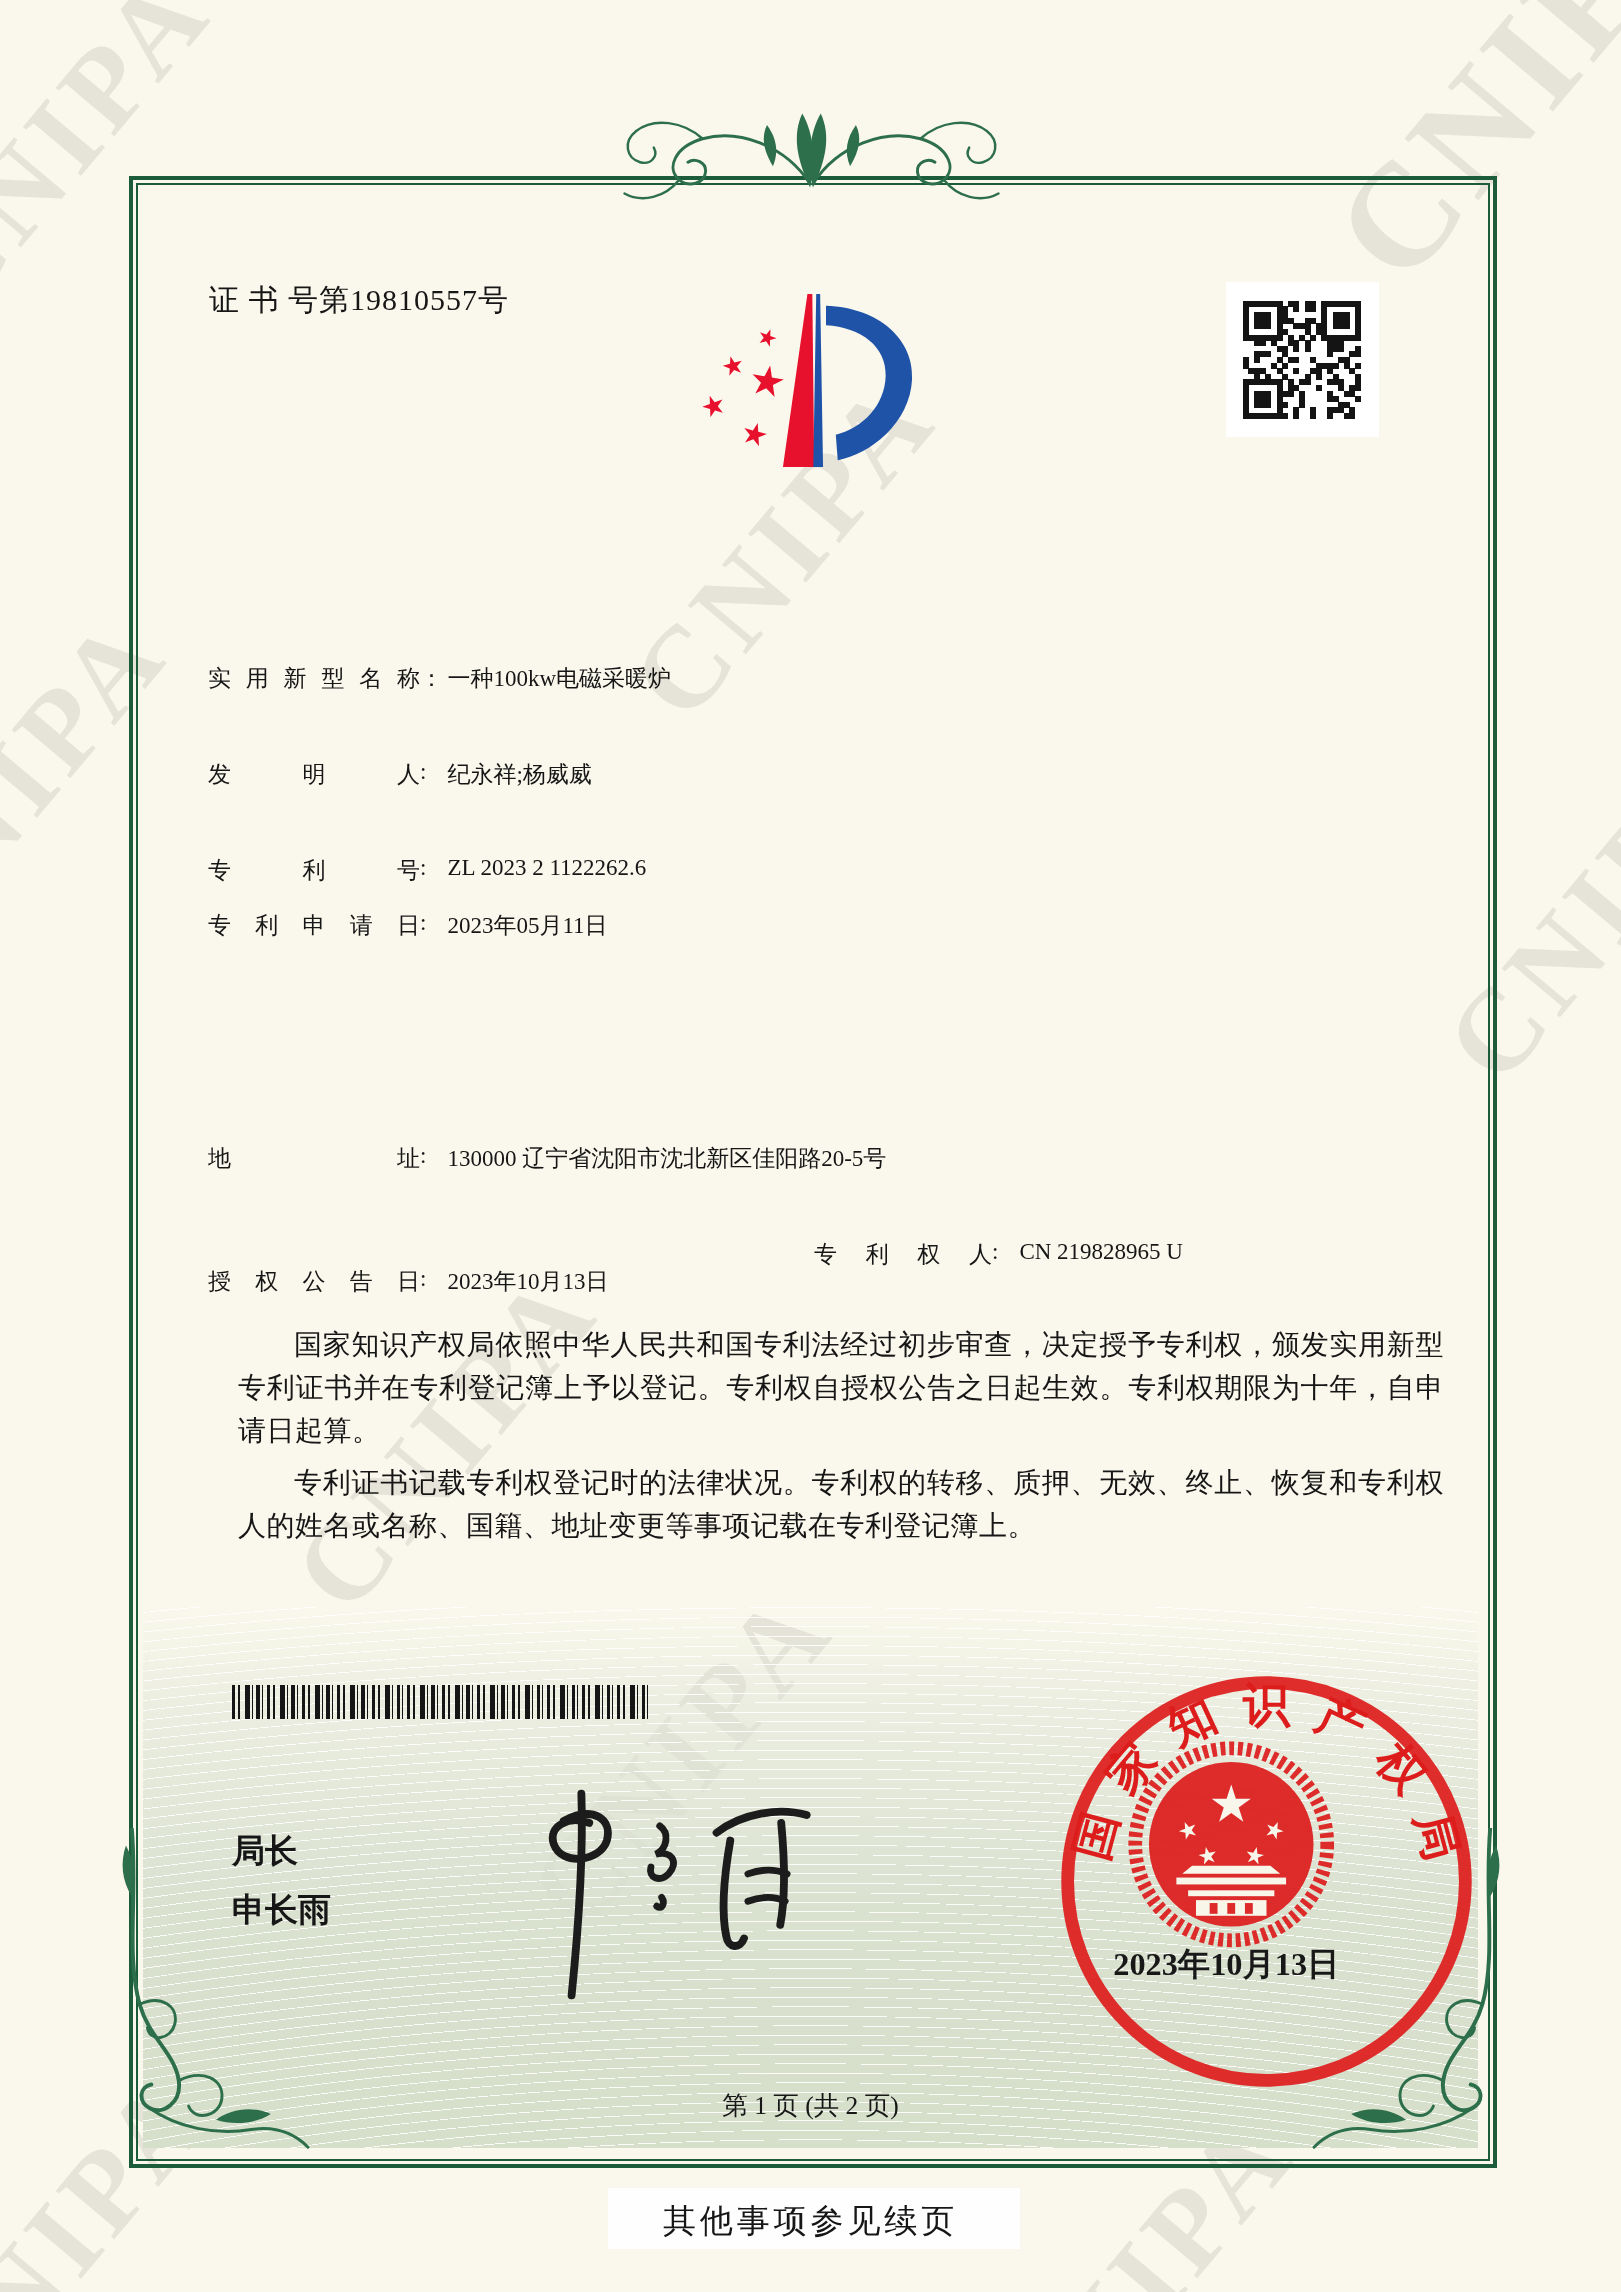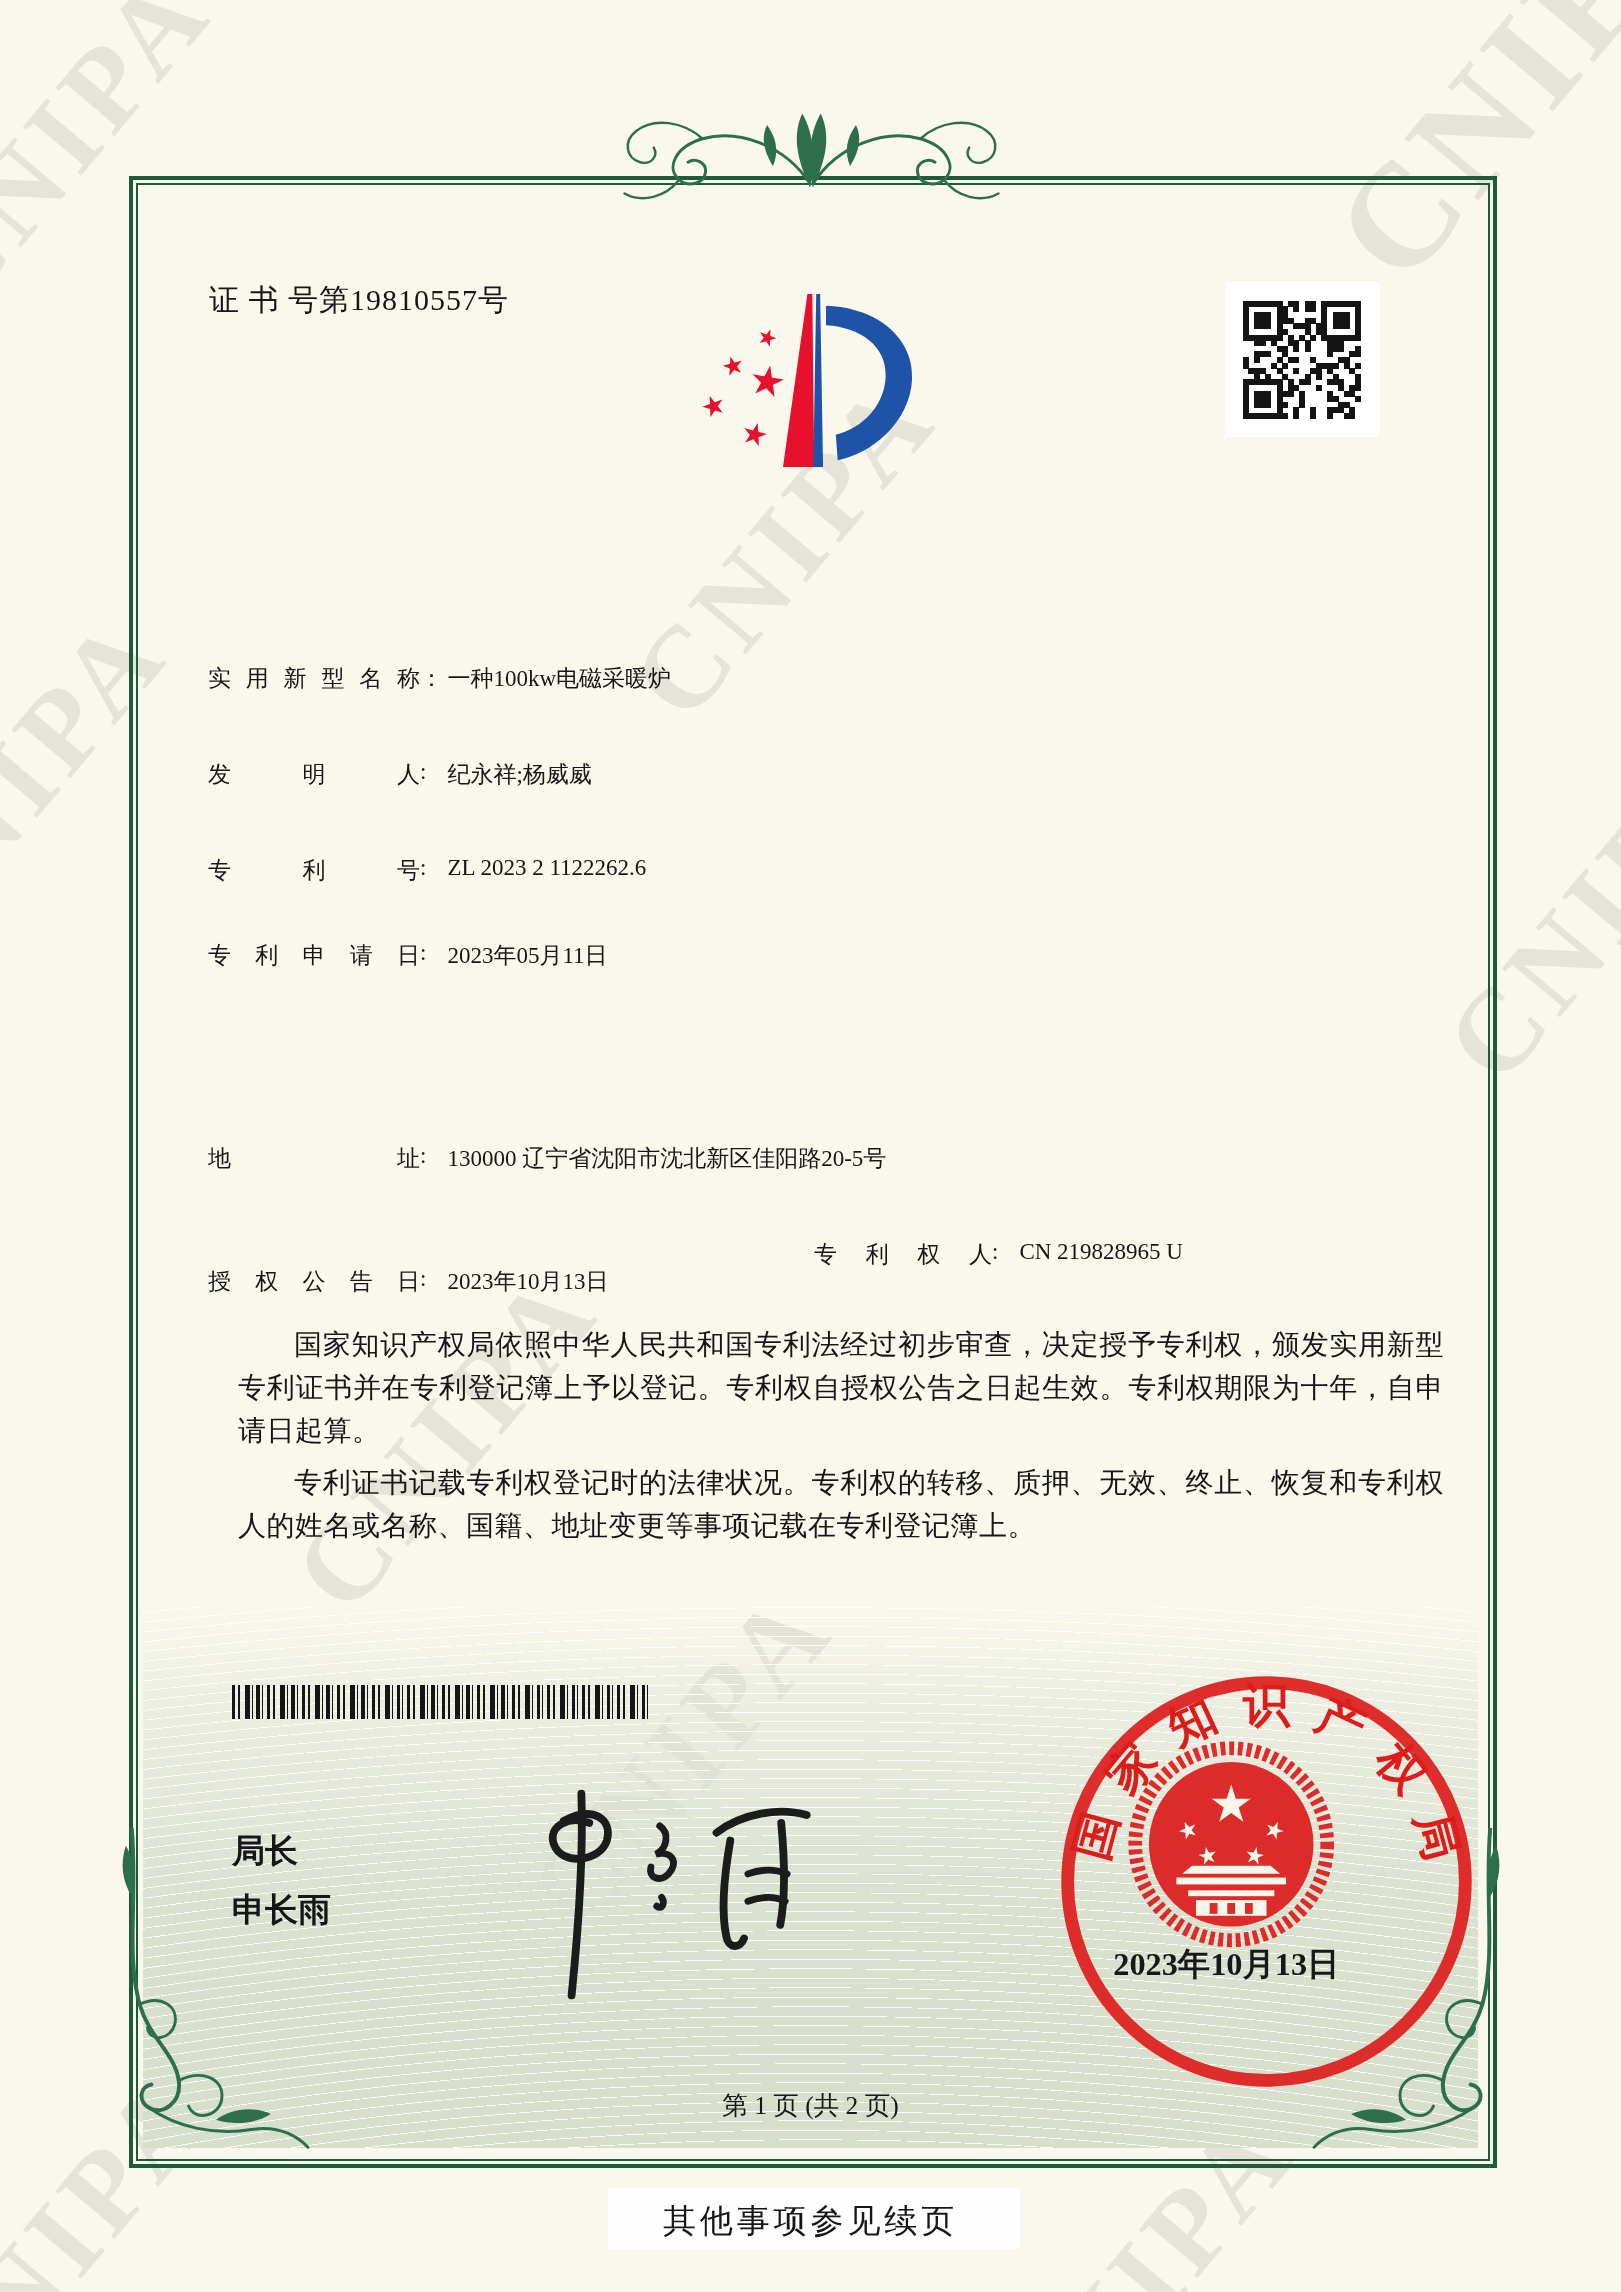--- a/index.html
+++ b/index.html
@@ -354,21 +354,21 @@
 
   <div class="abs frow" style="top:663px">
     <span class="flabel">实用新型名称</span><span class="fcolon">：</span><span class="fvalue">一种100kw电磁采暖炉</span>
   </div>
   <div class="abs frow" style="top:759px">
     <span class="flabel">发明人</span><span class="fcolon">:</span><span class="fvalue">纪永祥;杨威威</span>
   </div>
   <div class="abs frow" style="top:855px">
     <span class="flabel">专利号</span><span class="fcolon">:</span><span class="fvalue">ZL 2023 2 1122262.6</span>
   </div>
-  <div class="abs frow" style="top:940px">
+  <div class="abs frow" style="top:910px">
     <span class="flabel">专利申请日</span><span class="fcolon">:</span><span class="fvalue">2023年05月11日</span>
   </div>
   <div class="abs frow" style="top:1143px">
     <span class="flabel">地址</span><span class="fcolon">:</span><span class="fvalue">130000 辽宁省沈阳市沈北新区佳阳路20-5号</span>
   </div>
 
   <div class="abs frow" style="top:1266px">
     <span class="flabel">授权公告日</span><span class="fcolon">:</span><span class="fvalue">2023年10月13日</span>
   </div>
   <div class="abs frow" style="left:814px;top:1239px">

